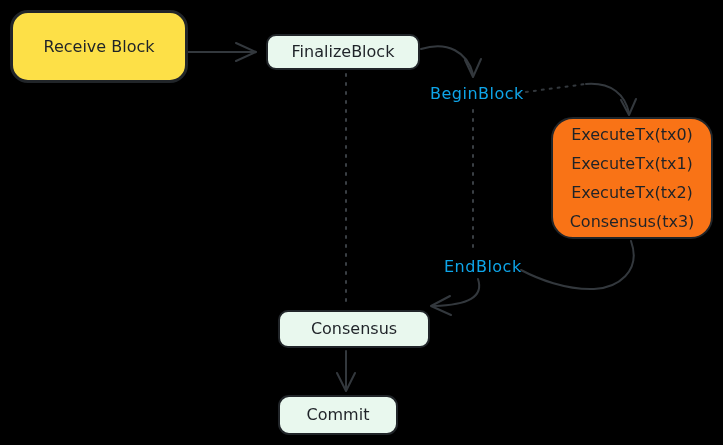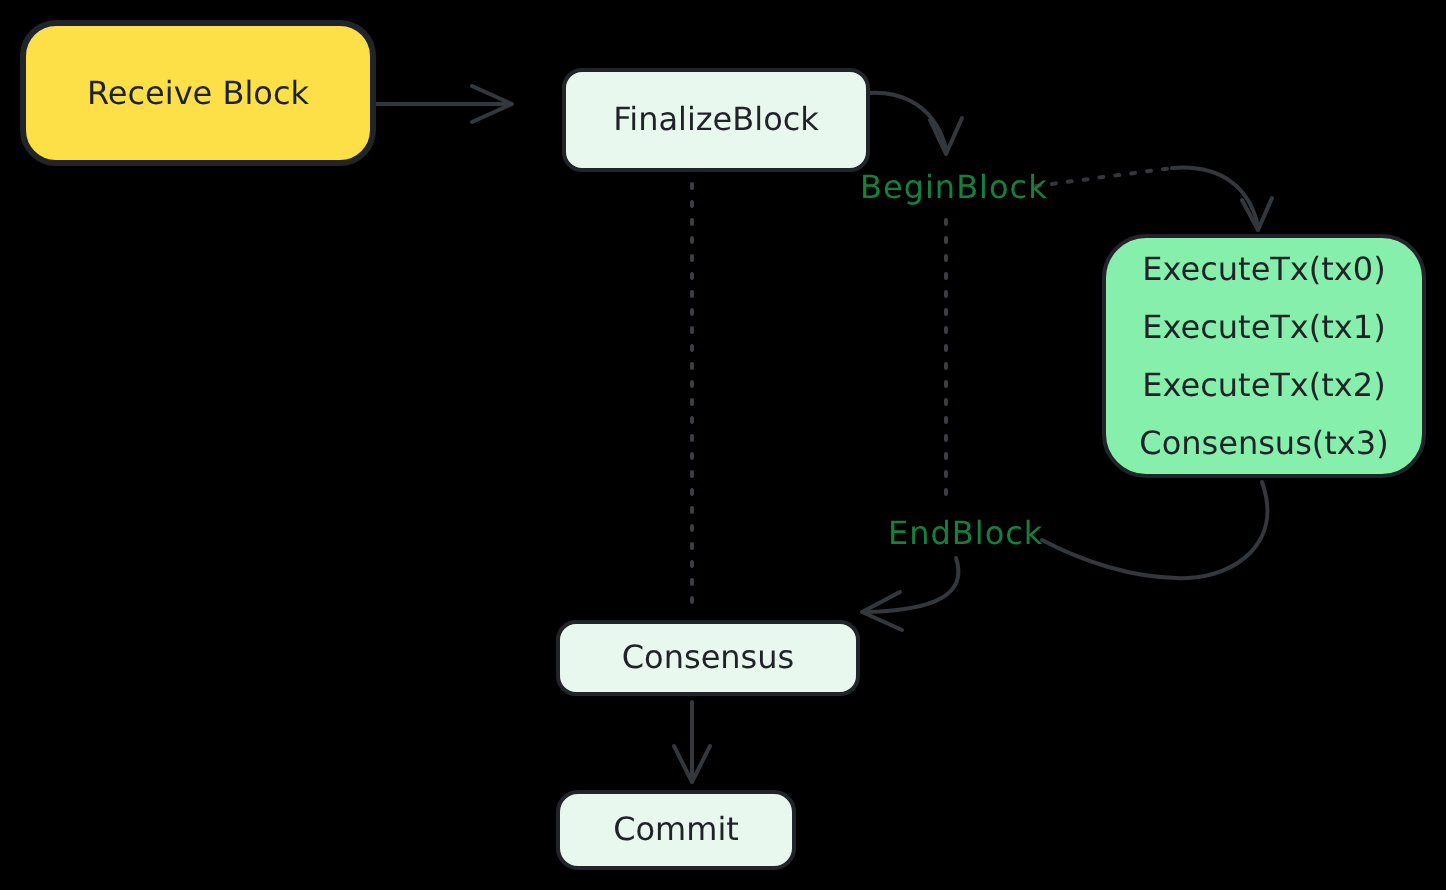--- a/index.html
+++ b/index.html
@@ -17,29 +17,29 @@
     border:2px solid #212529;
     color:#1f2328;
     font-size:16px;
     text-align:center;
     box-sizing:border-box;
     line-height:22px;
   }
   .node .ln{display:block;white-space:nowrap;}
   .fill-pink{background:#fde047;}
   .fill-green{background:#e9f8ee;}
-  .fill-blue{background:#86efac;}
+  .fill-blue{background:#f97316;}
   .node-receive{left:10px;top:10px;width:178px;height:73px;border-radius:18px;border-width:3px;}
-  .node-finalize{left:281px;top:34px;width:154px;height:52px;border-radius:10px;}
+  .node-finalize{left:266px;top:34px;width:154px;height:36px;border-radius:10px;}
   .node-execute{left:551px;top:117px;width:162px;height:122px;border-radius:22px;line-height:29px;}
   .node-consensus{left:278px;top:310px;width:152px;height:38px;border-radius:10px;text-align:center;}
   .node-commit{left:278px;top:395px;width:120px;height:40px;border-radius:11px;}
   .phase-label{
     position:absolute;
-    color:#15803d;
+    color:#0ea5e9;
     font-size:16px;
     white-space:nowrap;
     letter-spacing:0.5px;
   }
   .label-begin{left:430px;top:84px;}
   .label-end{left:444px;top:257px;}
 </style>
 </head>
 <body>
 

